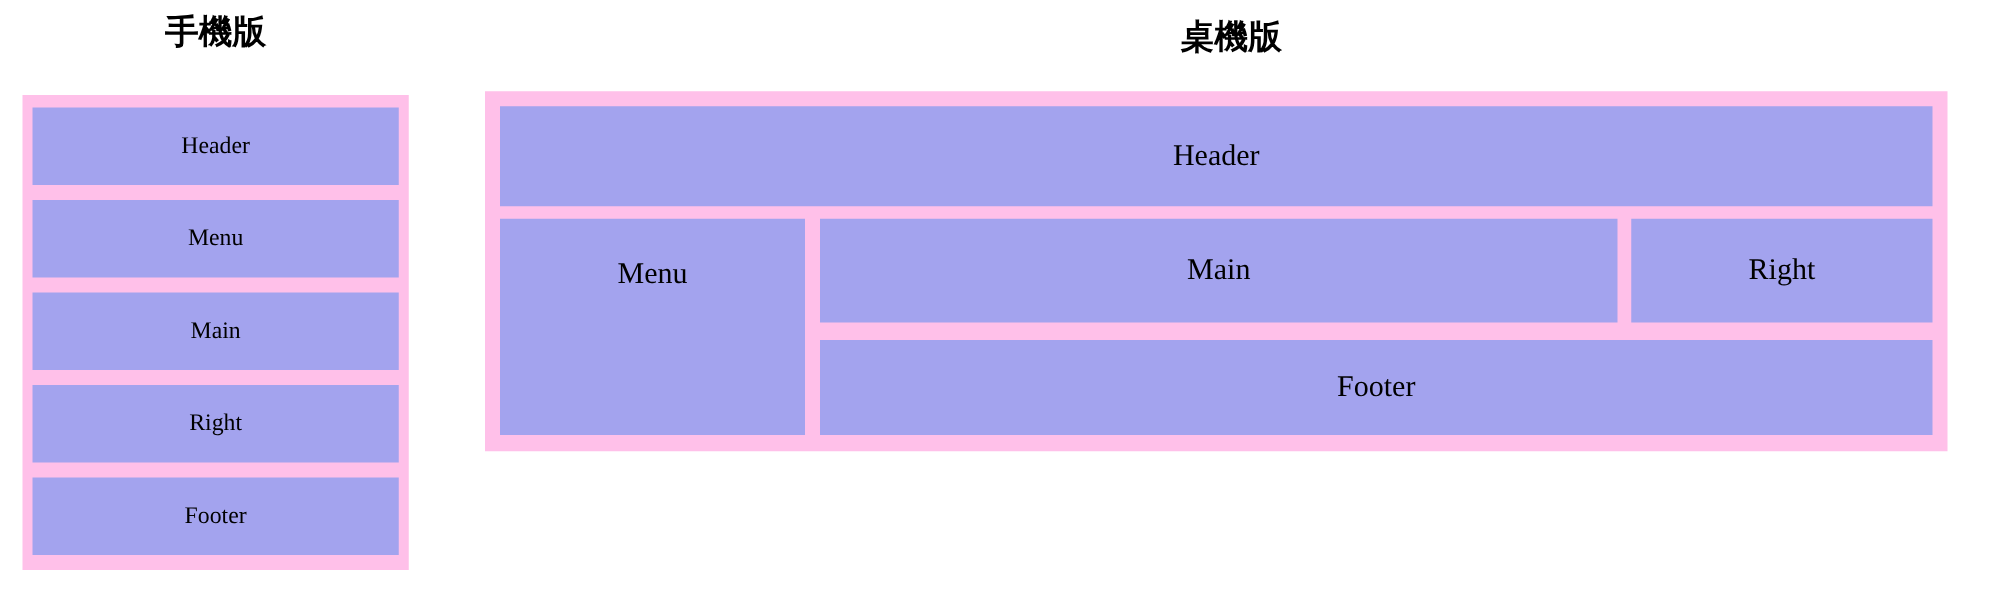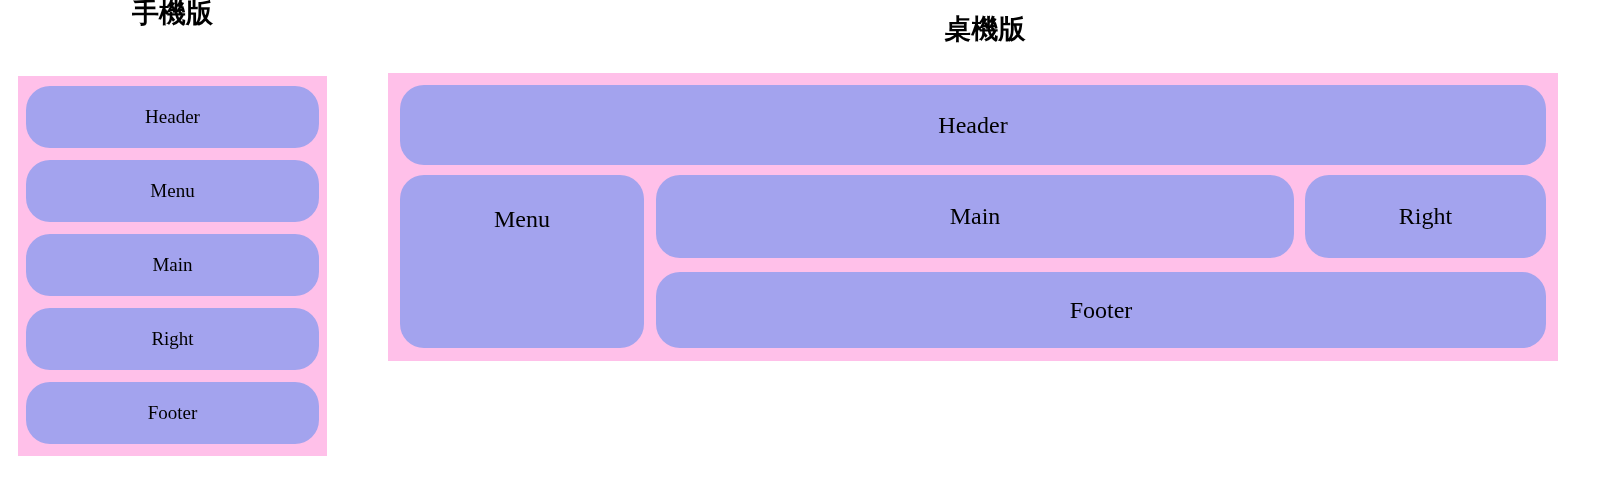--- a/index.html
+++ b/index.html
@@ -21,21 +21,21 @@
     font-family: "Liberation Sans", "DejaVu Sans", sans-serif;
     font-weight: bold;
     font-size: 27px;
     line-height: 1;
     color: #000000;
     text-align: center;
     white-space: nowrap;
   }
   #mobile-title {
     left: 18px;
-    top: 0;
+    top: 12px;
     width: 309px;
   }
   #desktop-title {
     left: 400px;
     top: 16px;
     width: 1170px;
   }
 
   
   .panel {
@@ -45,21 +45,20 @@
   }
   .cell {
     position: absolute;
     background: #a3a3ee;
     box-sizing: border-box;
     display: flex;
     justify-content: center;
     color: #000000;
     font-size: 20px;
     line-height: 1.2;
-    border-radius: 24px;
   }
   .cell > span {
     display: block;
   }
 
   
   #mobile-panel {
     left: 18px;
     top: 76px;
     width: 309px;

